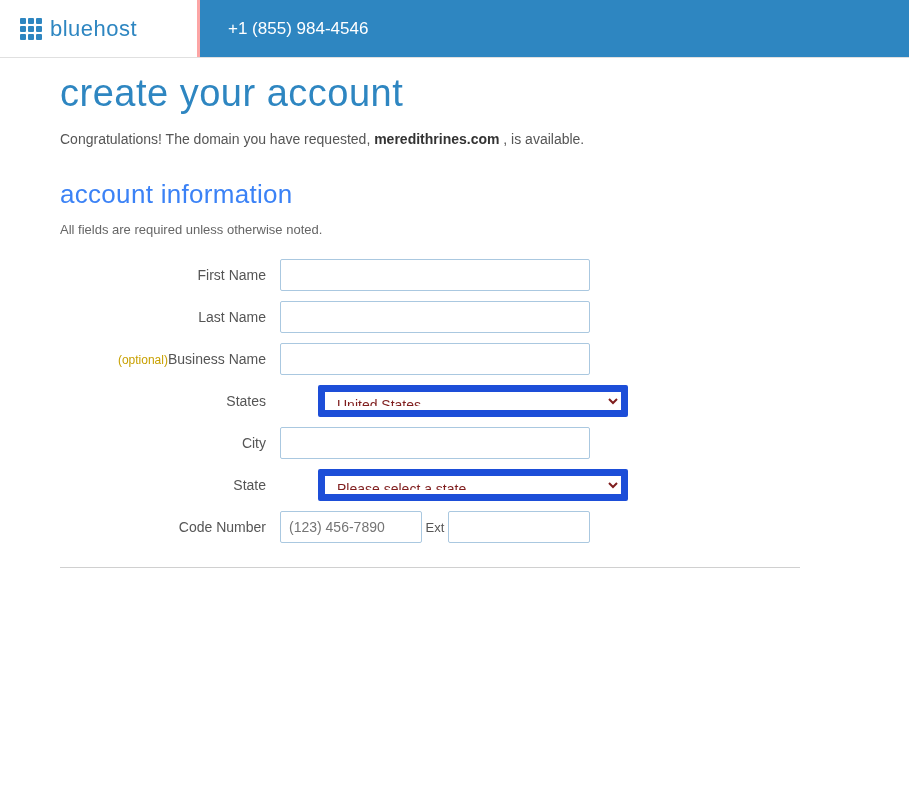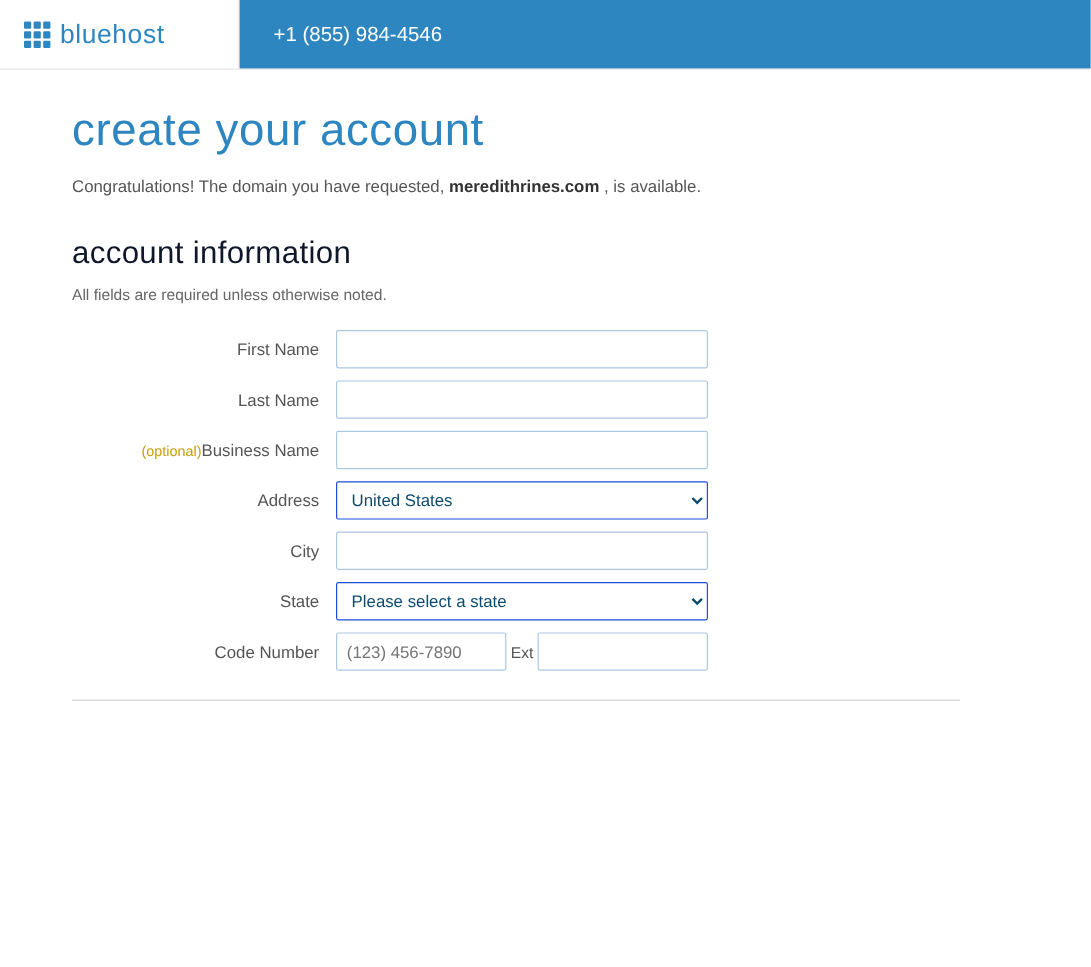--- a/index.html
+++ b/index.html
@@ -12,21 +12,21 @@
       height: 58px;
       background: #fff;
       border-bottom: 1px solid #e0e0e0;
     }
     .header-logo {
       display: flex;
       align-items: center;
       padding: 0 20px;
       height: 100%;
       background: #fff;
-      border-right: 1px solid #fca5a5;
+      border-right: 3px solid #fca5a5;
       min-width: 200px;
     }
     .logo-grid {
       display: inline-grid;
       grid-template-columns: repeat(3, 6px);
       grid-template-rows: repeat(3, 6px);
       gap: 2px;
       margin-right: 8px;
     }
     .logo-dot {
@@ -50,21 +50,21 @@
       flex: 1;
     }
     .header-phone span {
       color: #fff;
       font-size: 17px;
       font-weight: 400;
     }
 
     
     .main {
-      padding: 30px 60px 40px 60px;
+      padding: 14px 60px 40px 60px;
       max-width: 860px;
     }
 
     .page-title {
       font-size: 38px;
       color: #2e86c1;
       font-weight: 300;
       margin-bottom: 16px;
       letter-spacing: 0.5px;
     }
@@ -74,21 +74,21 @@
       color: #555;
       margin-bottom: 32px;
     }
     .domain-message .domain-name {
       font-weight: bold;
       color: #333;
     }
 
     .section-title {
       font-size: 26px;
-      color: #0f172a;
+      color: #3b82f6;
       font-weight: 300;
       margin-bottom: 12px;
       letter-spacing: 0.3px;
     }
 
     .required-note {
       font-size: 13px;
       color: #666;
       margin-bottom: 22px;
     }
@@ -122,28 +122,29 @@
       border: 1px solid #aac8e0;
       border-radius: 2px;
       padding: 4px 8px;
       font-size: 14px;
       color: #333;
       outline: none;
     }
     .form-field select {
       width: 100%;
       height: 32px;
-      border: 1px solid #1d4ed8;
+      border: 7px solid #1d4ed8;
       border-radius: 2px;
       padding: 4px 8px;
       font-size: 14px;
-      color: #0c4a6e;
+      color: #7f1d1d;
       background: #fff;
       outline: none;
       appearance: auto;
+      margin-left: 38px;
     }
     .phone-row {
       display: flex;
       align-items: center;
       gap: 4px;
     }
     .phone-row input {
       flex: 1;
       height: 32px;
       border: 1px solid #aac8e0;
@@ -247,21 +248,21 @@
     <div class="form-row">
       <label class="form-label">
         <span class="optional-tag">(optional)</span><span>Business Name</span>
       </label>
       <div class="form-field">
         <input type="text" style="">
       </div>
     </div>
 
     <div class="form-row">
-      <label class="form-label">Address</label>
+      <label class="form-label">States</label>
       <div class="form-field">
         <select id="country-select"><option value="United States">United States</option><option value="Canada">Canada</option><option value="United Kingdom">United Kingdom</option><option value="Australia">Australia</option><option value="Other">Other</option></select>
       </div>
     </div>
 
 
     <div class="form-row">
       <label class="form-label">City</label>
       <div class="form-field">
         <input type="text" style="">

